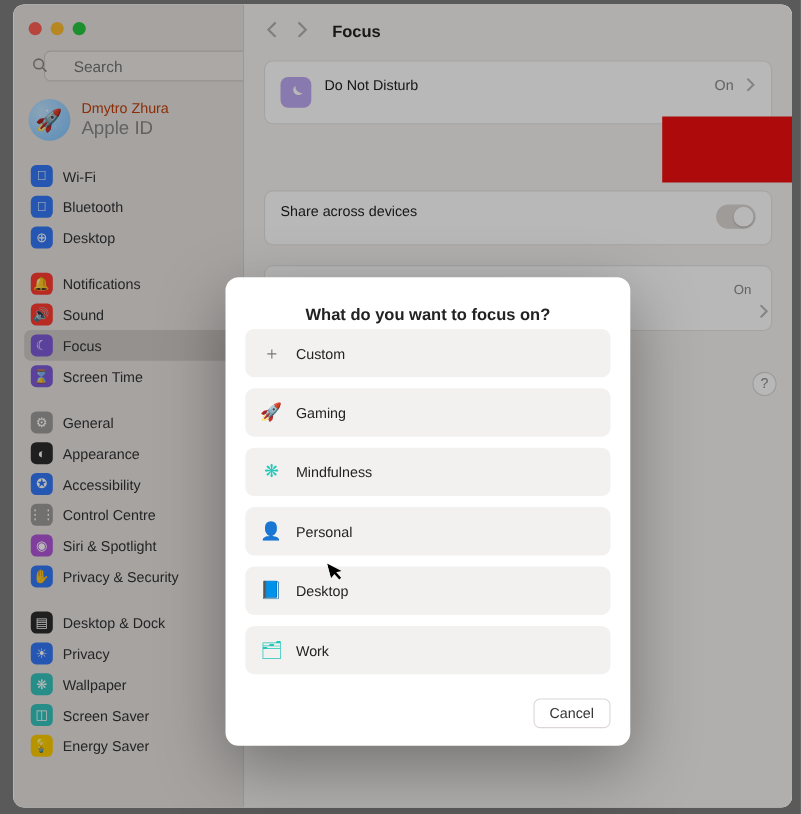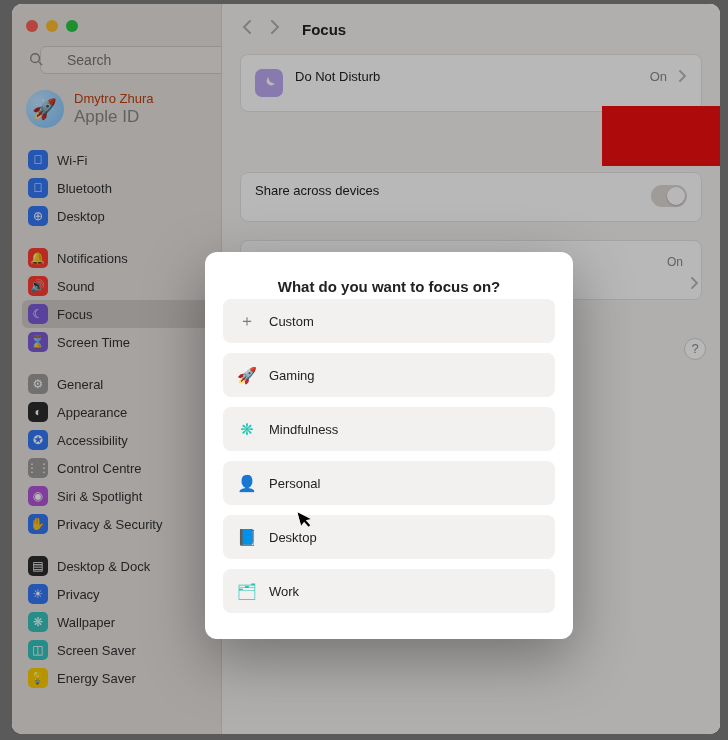--- a/index.html
+++ b/index.html
@@ -437,19 +437,22 @@
       </div>
       <div class="focus-option">
         <div class="ficon" style="color: rgb(255, 149, 0);">📘</div>
         <span>Desktop</span>
       </div>
       <div class="focus-option">
         <div class="ficon" style="color: rgb(32, 199, 184);">🗂</div>
         <span>Work</span>
       </div>
     </div>
+  <div class="modal-footer">
+    <span class="cancel-btn">Cancel</span>
+  </div>
 </div>
 
 <div class="cursor">
   <svg width="14" height="18" viewBox="0 0 14 18">
       <path d="M0 0 L0 14 L4 11 L7 17 L9 16 L6 10 L11 10 Z" fill="#000"></path>
     </svg>
 </div>
 
 </body></html>

